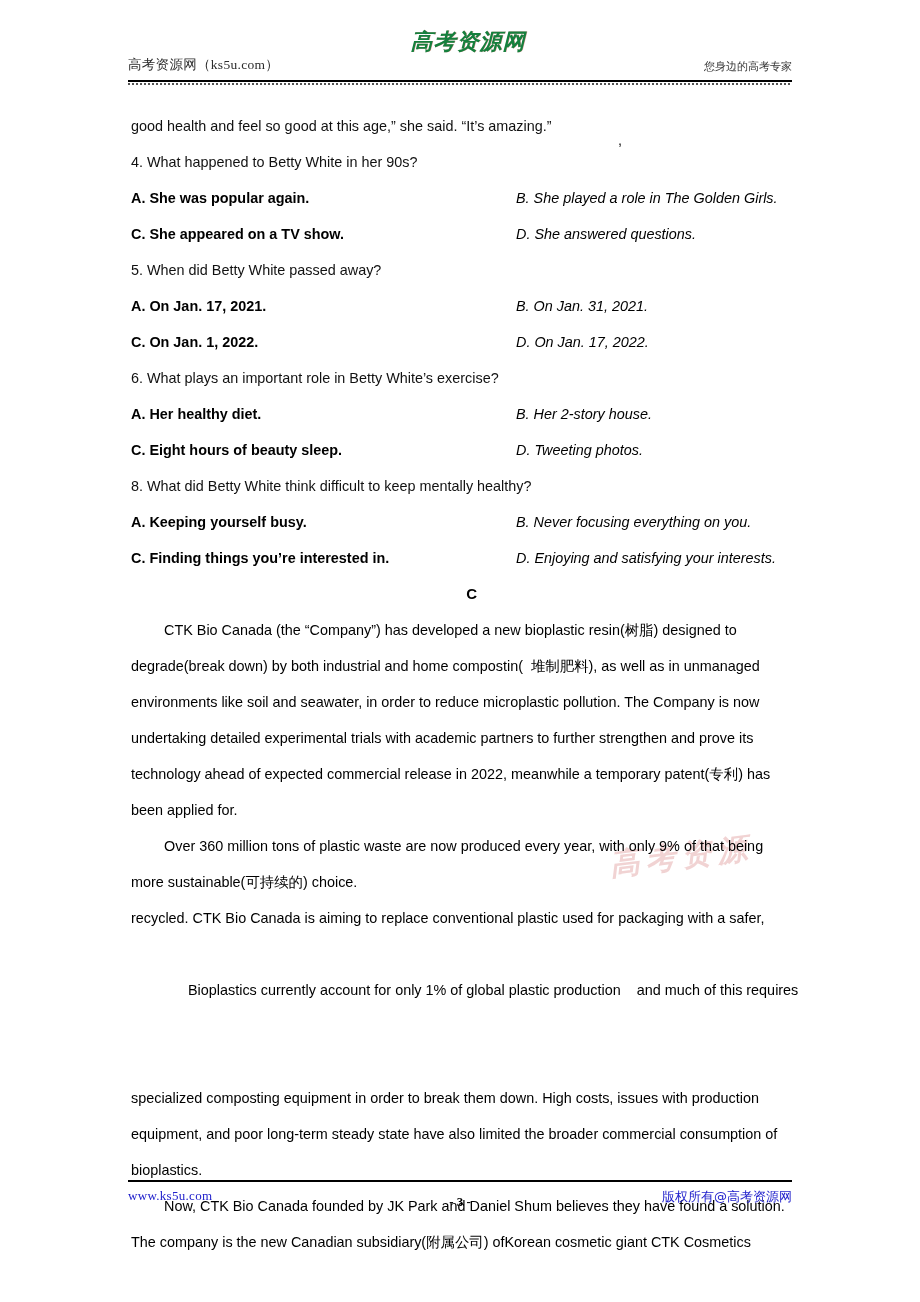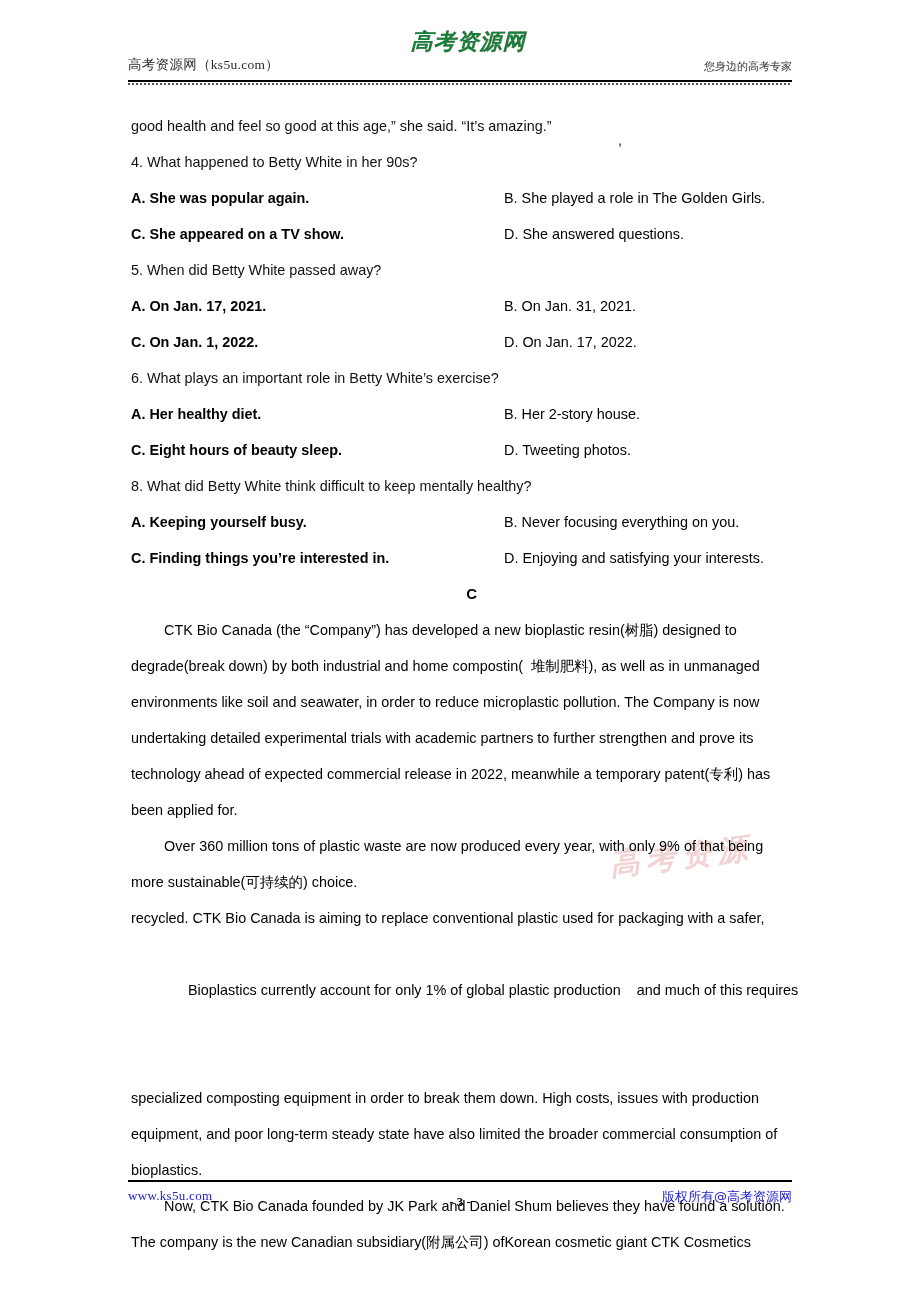--- a/index.html
+++ b/index.html
@@ -117,23 +117,24 @@
   }
   .opt-a {
     position: absolute;
     left: 0;
     top: 0;
     white-space: nowrap;
     font-weight: bold;
   }
   .opt-b {
     position: absolute;
-    left: 373px;
-    top: 0;
-    white-space: nowrap;
+    left: 385px;
+    top: 0;
+    white-space: nowrap;
+    font-style: italic;
   }
 
   .section-letter {
     text-align: center;
     font-weight: bold;
     font-size: 15px;
     line-height: 36px;
     letter-spacing: 0.5px;
   }
 

